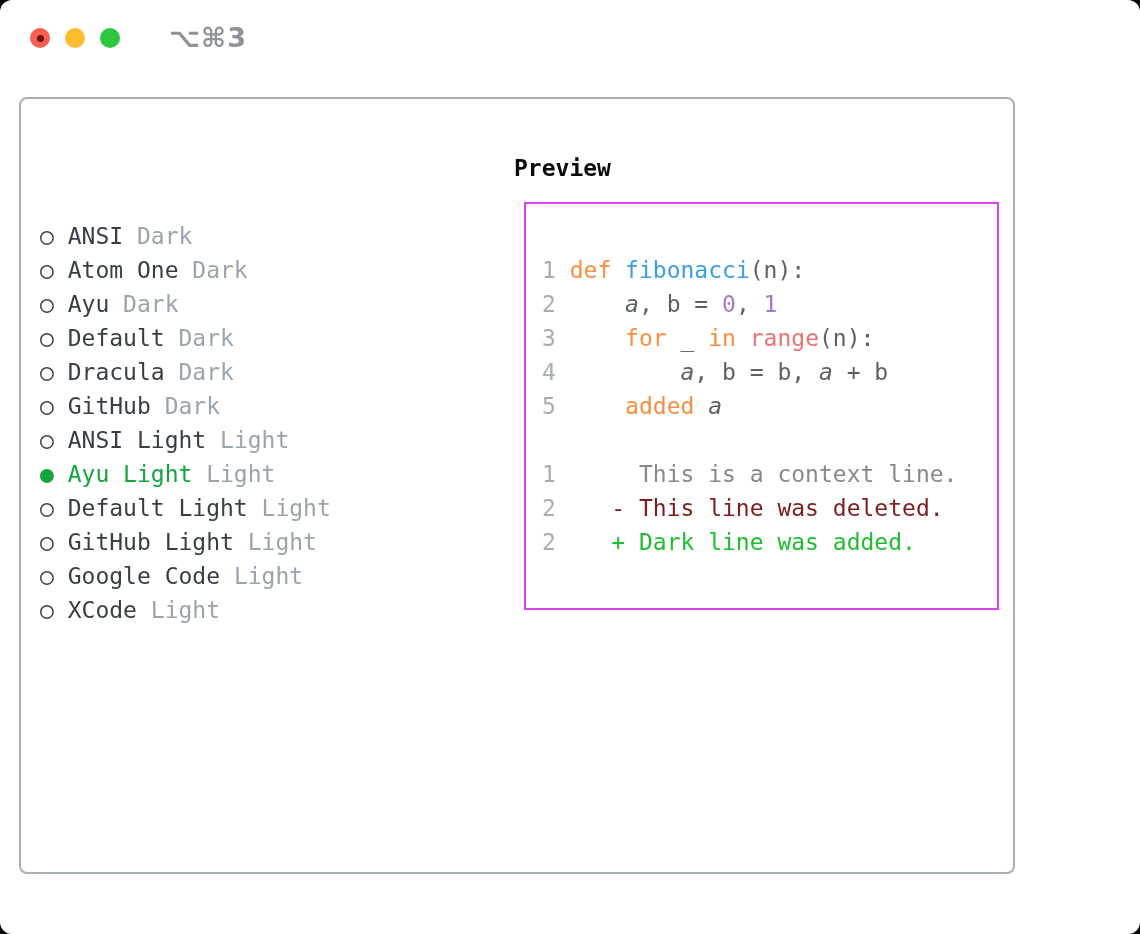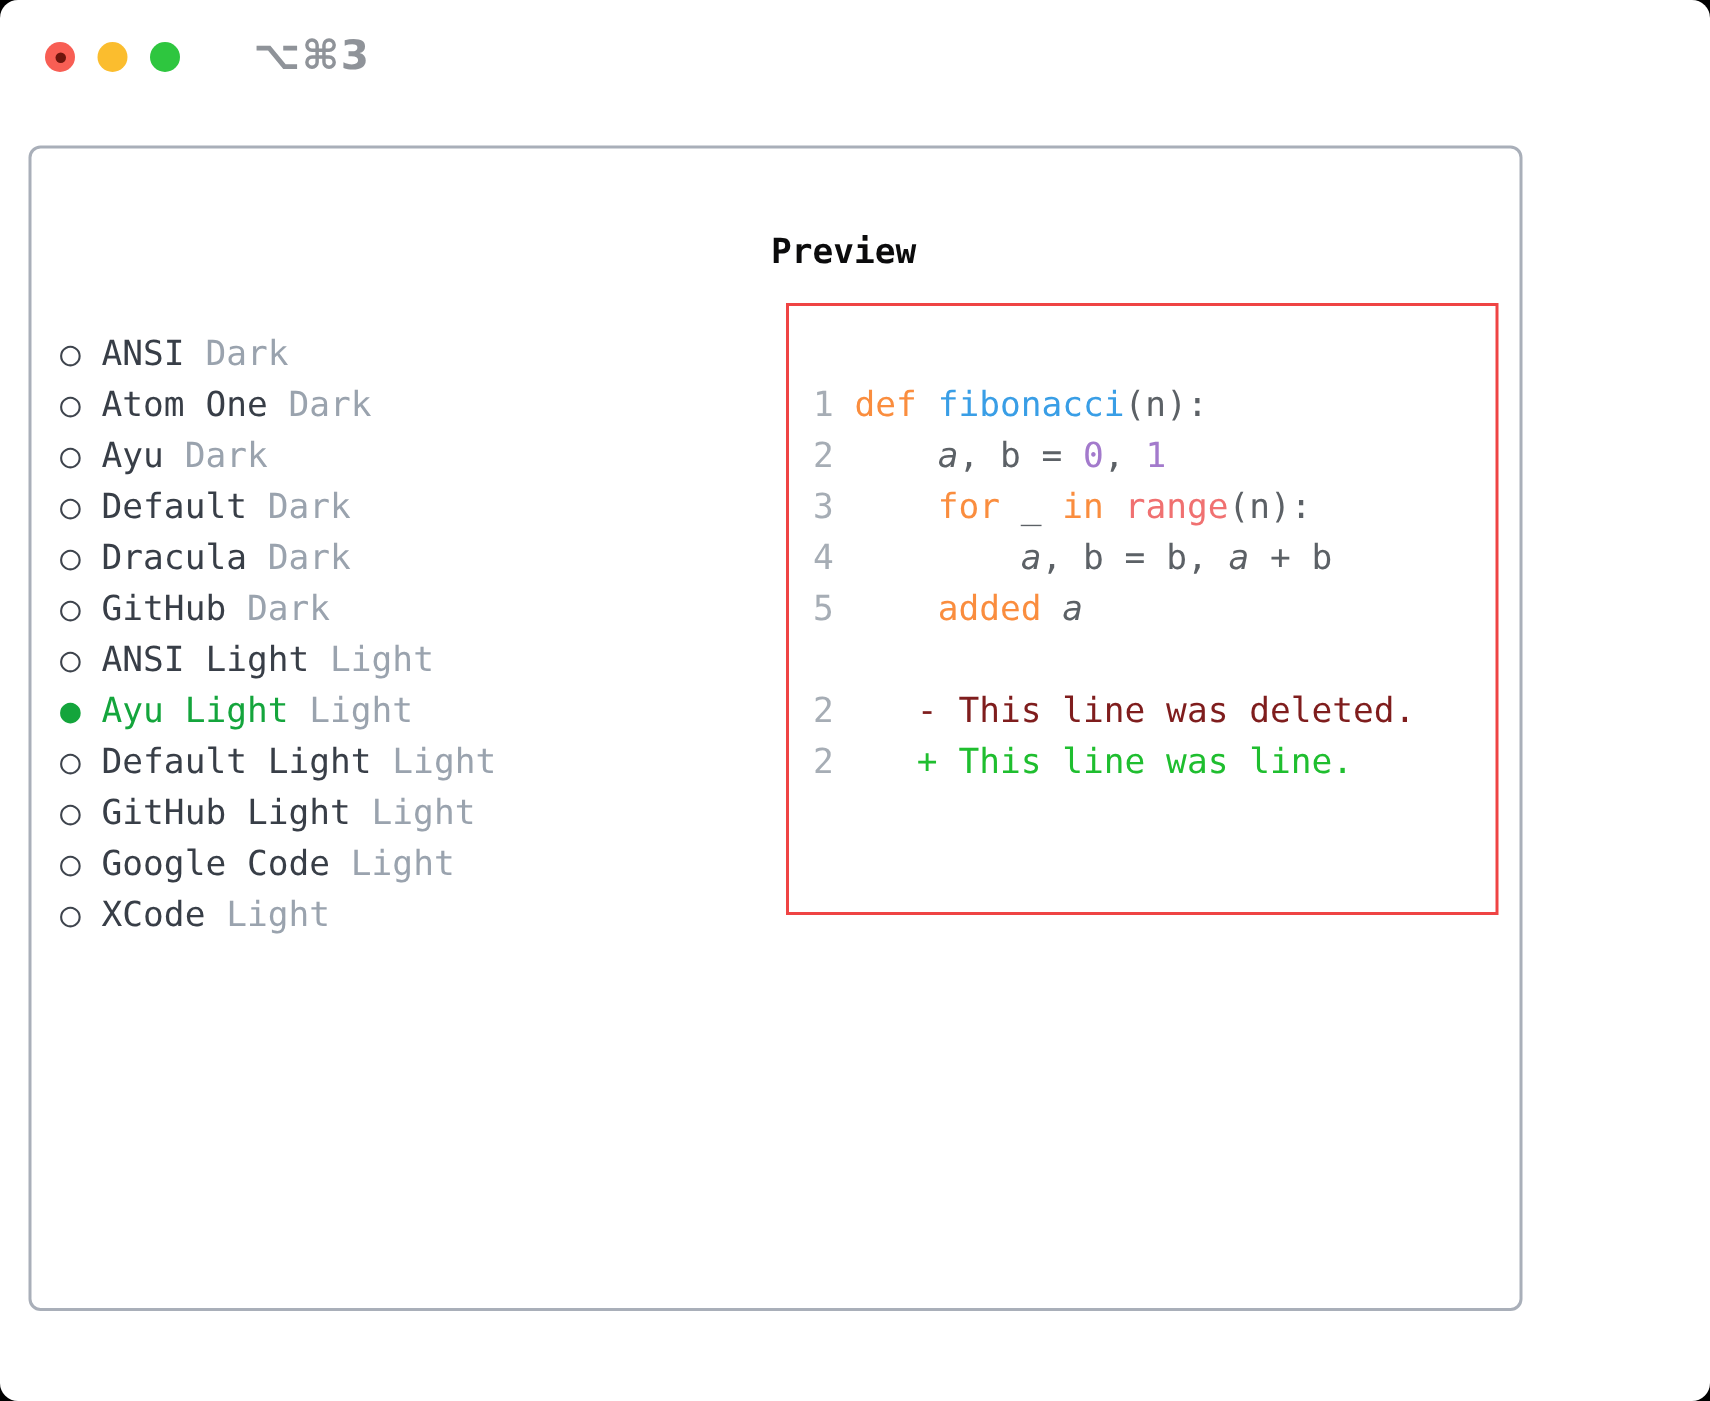--- a/index.html
+++ b/index.html
@@ -44,21 +44,21 @@
   .item-label { color:#383e47; }
   .item-suffix { color:#9aa3ae; }
   .selected .bullet, .selected .item-label { color:#14a53c; }
   .spacer { height:34px; }
 
   
   .col-right { position:absolute; left:493px; top:52px; }
   .preview-title { font-size:23px; line-height:34px; font-weight:bold; color:#0b0b0c; }
   .preview-box {
     margin-top:17px; margin-left:10px; width:475px; height:408px;
-    border:2px solid #ef4444; background:#ffffff;
+    border:2px solid #d946ef; background:#ffffff;
     padding:49px 0 0 16px; overflow:hidden;
   }
   .pline { font-size:23px; line-height:34px; white-space:pre; color:#5c6166; }
   .gut { color:#a6adb5; }
   .tok-kw  { color:#fa8d3e; }
   .tok-fn  { color:#399ee6; }
   .tok-num { color:#a37acc; }
   .tok-sp  { color:#f07171; }
   .tok-pl  { color:#5c6166; }
   .tok-va  { color:#5c6166; font-style:italic; }
@@ -92,19 +92,20 @@
 
     <div class="col-right">
       <div class="preview-title">Preview</div>
       <div class="preview-box" id="preview-box">
           <div class="pline"><span class="gut">1 </span><span class="tok-kw">def</span><span class="tok-pl"> </span><span class="tok-fn">fibonacci</span><span class="tok-pl">(n):</span></div>
           <div class="pline"><span class="gut">2 </span><span class="tok-pl">    </span><span class="tok-va">a</span><span class="tok-pl">, b = </span><span class="tok-num">0</span><span class="tok-pl">, </span><span class="tok-num">1</span></div>
           <div class="pline"><span class="gut">3 </span><span class="tok-pl">    </span><span class="tok-kw">for</span><span class="tok-pl"> _ </span><span class="tok-kw">in</span><span class="tok-pl"> </span><span class="tok-sp">range</span><span class="tok-pl">(n):</span></div>
           <div class="pline"><span class="gut">4 </span><span class="tok-pl">        </span><span class="tok-va">a</span><span class="tok-pl">, b = b, </span><span class="tok-va">a</span><span class="tok-pl"> + b</span></div>
           <div class="pline"><span class="gut">5 </span><span class="tok-pl">    </span><span class="tok-kw">added</span><span class="tok-pl"> </span><span class="tok-va">a</span></div>
           <div class="pline"><span class="gut">  </span></div>
+          <div class="pline"><span class="gut">1 </span><span class="tok-ctx">     This is a context line.</span></div>
           <div class="pline"><span class="gut">2 </span><span class="tok-del">   - This line was deleted.</span></div>
-          <div class="pline"><span class="gut">2 </span><span class="tok-add">   + This line was line.</span></div>
+          <div class="pline"><span class="gut">2 </span><span class="tok-add">   + Dark line was added.</span></div>
         </div>
     </div>
 
   </div>
 </div>
 
 </body></html>

